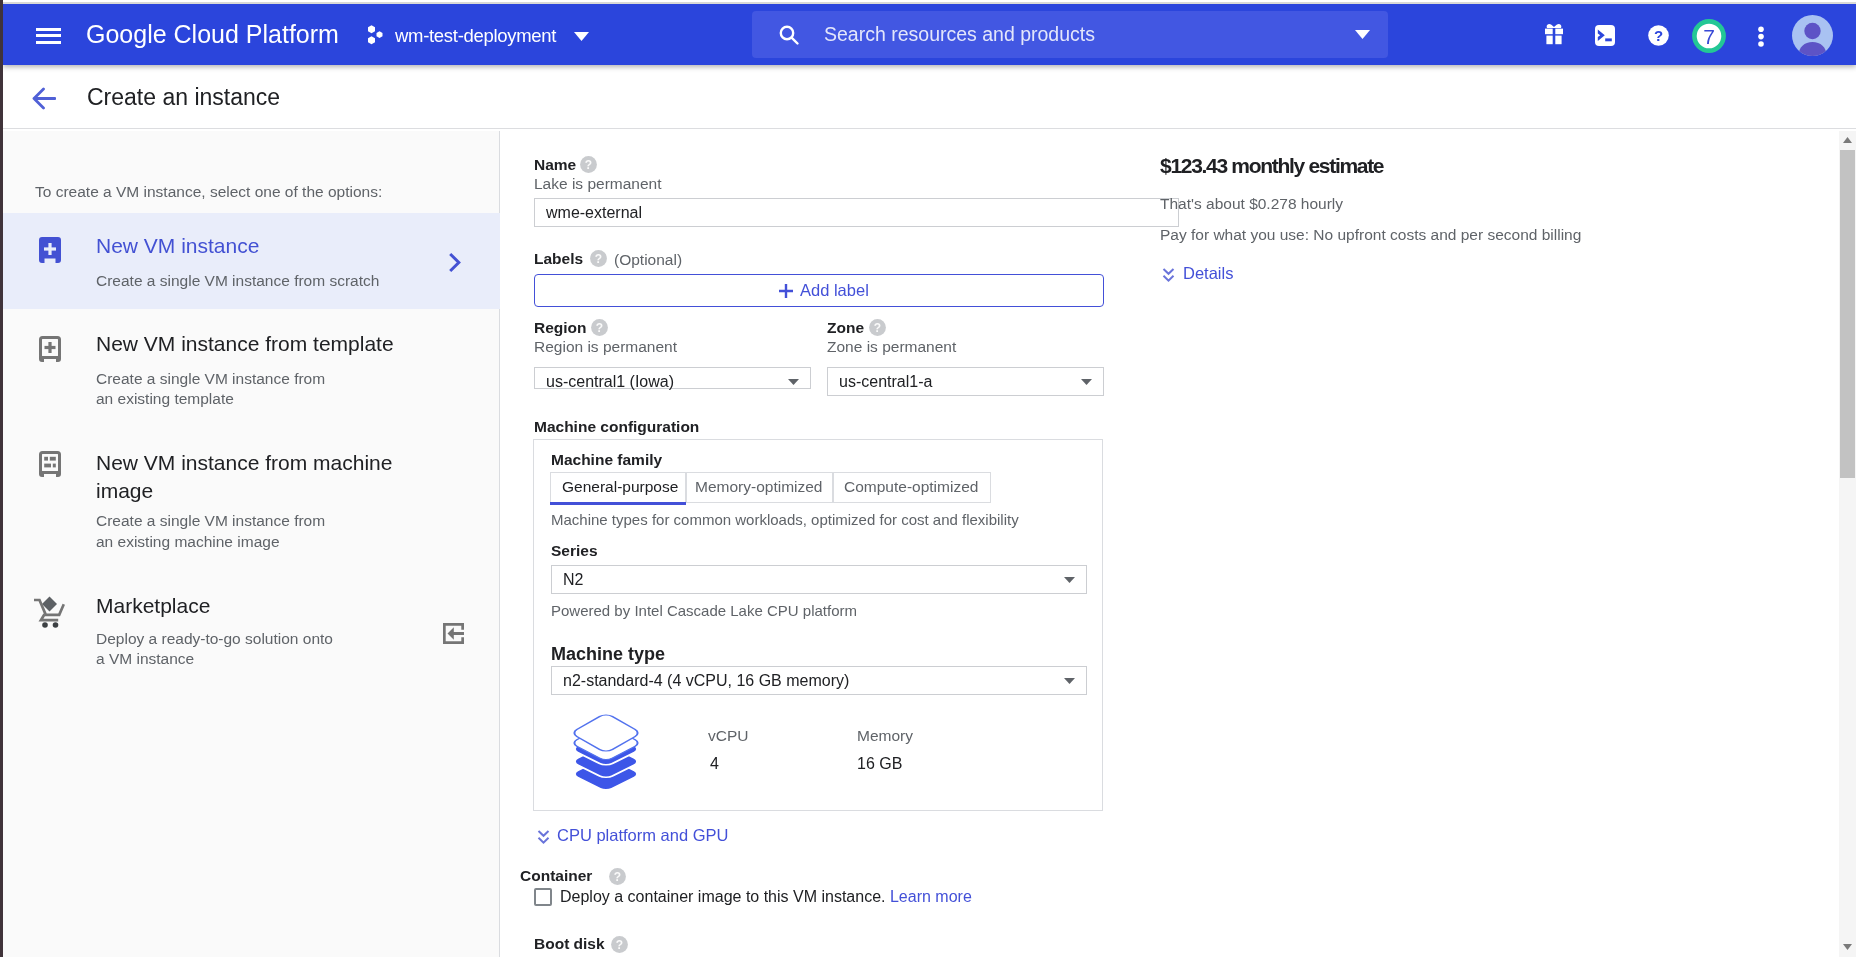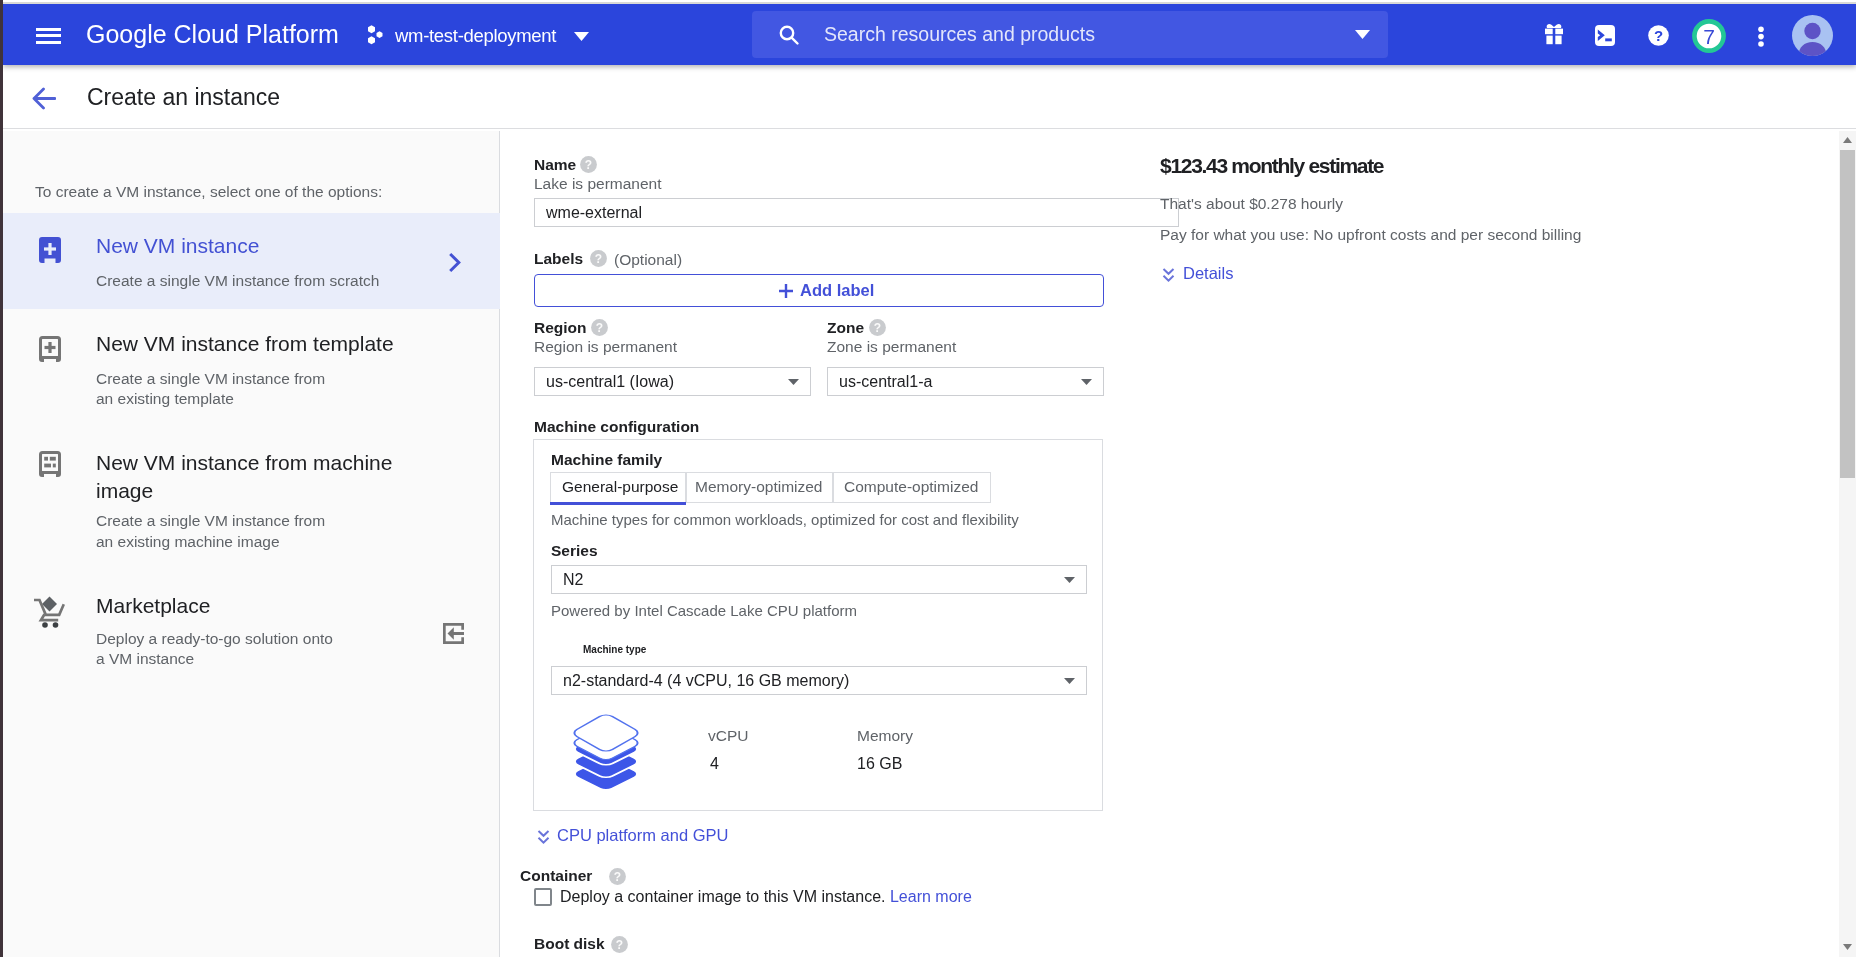--- a/index.html
+++ b/index.html
@@ -163,36 +163,36 @@
   <div class="abs dark bold" style="left:33px;top:119px;font-size:15.5px;">Labels</div>
   <svg class="abs" style="left:89px;top:119px;" width="17" height="17" viewBox="0 0 17 17">
     <circle cx="8.5" cy="8.5" r="8.4" fill="#c9cbce"></circle>
     <text x="8.5" y="12.8" text-anchor="middle" font-size="12" font-weight="bold" fill="#fafafa" font-family="Liberation Sans, sans-serif">?</text>
   </svg>
   <div class="abs grey" style="left:113px;top:120px;font-size:15.5px;">(Optional)</div>
   <div class="abs" style="left:33px;top:143px;width:570px;height:33px;border:1.5px solid #4350d8;border-radius:4px;background:#fff;">
     <svg class="abs" style="left:243px;top:8px;" width="16" height="16" viewBox="0 0 16 16">
         <path d="M8 1 V15 M1 8 H15" stroke="#4350d8" stroke-width="2.4"></path>
       </svg>
-    <div class="abs ind" style="left:265px;top:6px;font-size:16.5px;font-weight:bold;">Add label</div>
+    <div class="abs ind" style="left:265px;top:6px;font-size:16.5px;">Add label</div>
   </div>
 
   <div class="abs dark bold" style="left:33px;top:188px;font-size:15.5px;">Region</div>
   <svg class="abs" style="left:90px;top:188px;" width="17" height="17" viewBox="0 0 17 17">
     <circle cx="8.5" cy="8.5" r="8.4" fill="#c9cbce"></circle>
     <text x="8.5" y="12.8" text-anchor="middle" font-size="12" font-weight="bold" fill="#fafafa" font-family="Liberation Sans, sans-serif">?</text>
   </svg>
   <div class="abs grey" style="left:33px;top:207px;font-size:15.5px;">Region is permanent</div>
   <div class="abs dark bold" style="left:326px;top:188px;font-size:15.5px;">Zone</div>
   <svg class="abs" style="left:368px;top:188px;" width="17" height="17" viewBox="0 0 17 17">
     <circle cx="8.5" cy="8.5" r="8.4" fill="#c9cbce"></circle>
     <text x="8.5" y="12.8" text-anchor="middle" font-size="12" font-weight="bold" fill="#fafafa" font-family="Liberation Sans, sans-serif">?</text>
   </svg>
   <div class="abs grey" style="left:326px;top:207px;font-size:15.5px;">Zone is permanent</div>
-  <div class="abs" style="left:33px;top:236px;width:277px;height:29px;border:1px solid #ccced2;background:#fff;">
+  <div class="abs" style="left:33px;top:236px;width:277px;height:22px;border:1px solid #ccced2;background:#fff;">
     <div class="abs dark" style="left:11px;top:5px;font-size:16px;">us-central1 (Iowa)</div>
     <svg class="abs" style="right:11px;top:11px;" width="11" height="6" viewBox="0 0 11 6">
         <path d="M0 0 H11 L5.5 6 Z" fill="#5f6368"></path>
       </svg>
   </div>
   <div class="abs" style="left:326px;top:236px;width:277px;height:29px;border:1px solid #ccced2;background:#fff;">
     <div class="abs dark" style="left:11px;top:5px;font-size:16px;">us-central1-a</div>
     <svg class="abs" style="right:11px;top:11px;" width="11" height="6" viewBox="0 0 11 6">
         <path d="M0 0 H11 L5.5 6 Z" fill="#5f6368"></path>
       </svg>
@@ -211,21 +211,21 @@
   <div class="abs grey" style="left:343px;top:347px;font-size:15.5px;">Compute-optimized</div>
   <div class="abs grey" style="left:50px;top:380px;font-size:15px;">Machine types for common workloads, optimized for cost and flexibility</div>
   <div class="abs dark bold" style="left:50px;top:411px;font-size:15.5px;">Series</div>
   <div class="abs" style="left:50px;top:434px;width:536px;height:29px;border:1px solid #ccced2;background:#fff;">
     <div class="abs dark" style="left:11px;top:5px;font-size:16px;">N2</div>
     <svg class="abs" style="right:11px;top:11px;" width="11" height="6" viewBox="0 0 11 6">
         <path d="M0 0 H11 L5.5 6 Z" fill="#5f6368"></path>
       </svg>
   </div>
   <div class="abs grey" style="left:50px;top:471px;font-size:15px;">Powered by Intel Cascade Lake CPU platform</div>
-  <div class="abs dark bold" style="left:50px;top:513px;font-size:10px;margin-left:32px;">Machine type</div>
+  <div class="abs dark bold" style="left:50px;top:513px;font-size:18px;">Machine type</div>
   <div class="abs" style="left:50px;top:535px;width:536px;height:29px;border:1px solid #ccced2;background:#fff;">
     <div class="abs dark" style="left:11px;top:5px;font-size:16px;">n2-standard-4 (4 vCPU, 16 GB memory)</div>
     <svg class="abs" style="right:11px;top:11px;" width="11" height="6" viewBox="0 0 11 6">
         <path d="M0 0 H11 L5.5 6 Z" fill="#5f6368"></path>
       </svg>
   </div>
 
   <svg class="abs" style="left:68px;top:581px;" width="74" height="80" viewBox="0 0 74 80">
     <g>
       <g transform="translate(37,62) scale(1,0.5) rotate(45)">

